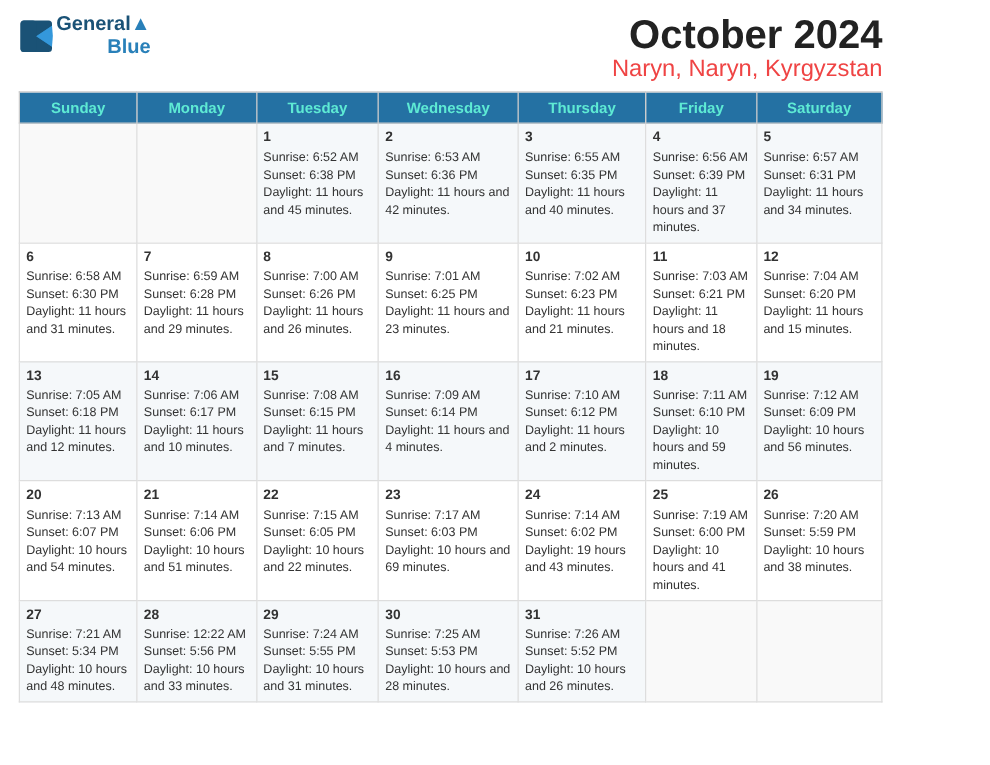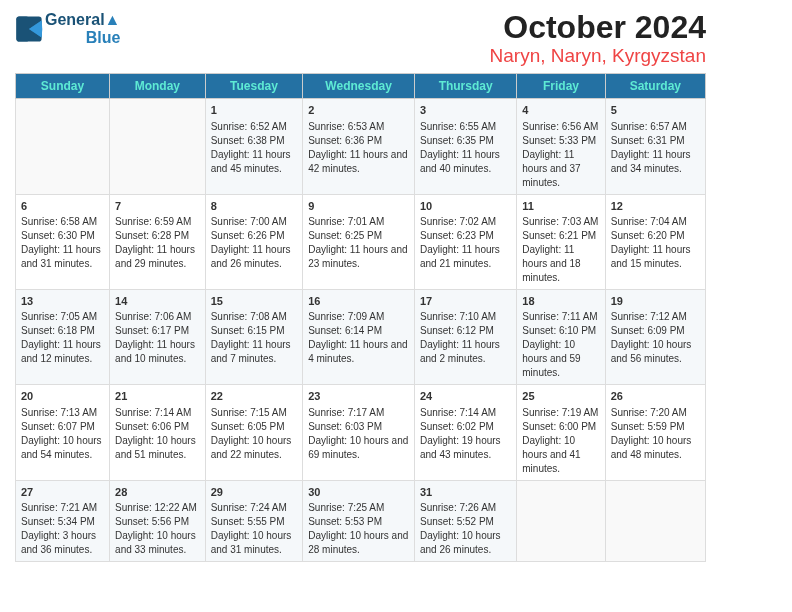--- a/index.html
+++ b/index.html
@@ -117,21 +117,21 @@
           <th>Saturday</th>
         </tr>
     </thead>
     <tbody id="calendar-body">
     <tr>
           <td class="empty"></td>
           <td class="empty"></td>
           <td><span class="day-num">1</span><span>Sunrise: 6:52 AM</span><br><span>Sunset: 6:38 PM</span><br><span>Daylight: 11 hours and 45 minutes.</span></td>
           <td><span class="day-num">2</span><span>Sunrise: 6:53 AM</span><br><span>Sunset: 6:36 PM</span><br><span>Daylight: 11 hours and 42 minutes.</span></td>
           <td><span class="day-num">3</span><span>Sunrise: 6:55 AM</span><br><span>Sunset: 6:35 PM</span><br><span>Daylight: 11 hours and 40 minutes.</span></td>
-          <td><span class="day-num">4</span><span>Sunrise: 6:56 AM</span><br><span>Sunset: 5:33 PM</span><br><span>Daylight: 11 hours and 37 minutes.</span></td>
+          <td><span class="day-num">4</span><span>Sunrise: 6:56 AM</span><br><span>Sunset: 6:39 PM</span><br><span>Daylight: 11 hours and 37 minutes.</span></td>
           <td><span class="day-num">5</span><span>Sunrise: 6:57 AM</span><br><span>Sunset: 6:31 PM</span><br><span>Daylight: 11 hours and 34 minutes.</span></td>
         </tr>
         <tr>
           <td><span class="day-num">6</span><span>Sunrise: 6:58 AM</span><br><span>Sunset: 6:30 PM</span><br><span>Daylight: 11 hours and 31 minutes.</span></td>
           <td><span class="day-num">7</span><span>Sunrise: 6:59 AM</span><br><span>Sunset: 6:28 PM</span><br><span>Daylight: 11 hours and 29 minutes.</span></td>
           <td><span class="day-num">8</span><span>Sunrise: 7:00 AM</span><br><span>Sunset: 6:26 PM</span><br><span>Daylight: 11 hours and 26 minutes.</span></td>
           <td><span class="day-num">9</span><span>Sunrise: 7:01 AM</span><br><span>Sunset: 6:25 PM</span><br><span>Daylight: 11 hours and 23 minutes.</span></td>
           <td><span class="day-num">10</span><span>Sunrise: 7:02 AM</span><br><span>Sunset: 6:23 PM</span><br><span>Daylight: 11 hours and 21 minutes.</span></td>
           <td><span class="day-num">11</span><span>Sunrise: 7:03 AM</span><br><span>Sunset: 6:21 PM</span><br><span>Daylight: 11 hours and 18 minutes.</span></td>
           <td><span class="day-num">12</span><span>Sunrise: 7:04 AM</span><br><span>Sunset: 6:20 PM</span><br><span>Daylight: 11 hours and 15 minutes.</span></td>
@@ -145,24 +145,24 @@
           <td><span class="day-num">18</span><span>Sunrise: 7:11 AM</span><br><span>Sunset: 6:10 PM</span><br><span>Daylight: 10 hours and 59 minutes.</span></td>
           <td><span class="day-num">19</span><span>Sunrise: 7:12 AM</span><br><span>Sunset: 6:09 PM</span><br><span>Daylight: 10 hours and 56 minutes.</span></td>
         </tr>
         <tr>
           <td><span class="day-num">20</span><span>Sunrise: 7:13 AM</span><br><span>Sunset: 6:07 PM</span><br><span>Daylight: 10 hours and 54 minutes.</span></td>
           <td><span class="day-num">21</span><span>Sunrise: 7:14 AM</span><br><span>Sunset: 6:06 PM</span><br><span>Daylight: 10 hours and 51 minutes.</span></td>
           <td><span class="day-num">22</span><span>Sunrise: 7:15 AM</span><br><span>Sunset: 6:05 PM</span><br><span>Daylight: 10 hours and 22 minutes.</span></td>
           <td><span class="day-num">23</span><span>Sunrise: 7:17 AM</span><br><span>Sunset: 6:03 PM</span><br><span>Daylight: 10 hours and 69 minutes.</span></td>
           <td><span class="day-num">24</span><span>Sunrise: 7:14 AM</span><br><span>Sunset: 6:02 PM</span><br><span>Daylight: 19 hours and 43 minutes.</span></td>
           <td><span class="day-num">25</span><span>Sunrise: 7:19 AM</span><br><span>Sunset: 6:00 PM</span><br><span>Daylight: 10 hours and 41 minutes.</span></td>
-          <td><span class="day-num">26</span><span>Sunrise: 7:20 AM</span><br><span>Sunset: 5:59 PM</span><br><span>Daylight: 10 hours and 48 minutes.</span></td>
+          <td><span class="day-num">26</span><span>Sunrise: 7:20 AM</span><br><span>Sunset: 5:59 PM</span><br><span>Daylight: 10 hours and 38 minutes.</span></td>
         </tr>
         <tr>
-          <td><span class="day-num">27</span><span>Sunrise: 7:21 AM</span><br><span>Sunset: 5:34 PM</span><br><span>Daylight: 3 hours and 36 minutes.</span></td>
+          <td><span class="day-num">27</span><span>Sunrise: 7:21 AM</span><br><span>Sunset: 5:34 PM</span><br><span>Daylight: 10 hours and 48 minutes.</span></td>
           <td><span class="day-num">28</span><span>Sunrise: 12:22 AM</span><br><span>Sunset: 5:56 PM</span><br><span>Daylight: 10 hours and 33 minutes.</span></td>
           <td><span class="day-num">29</span><span>Sunrise: 7:24 AM</span><br><span>Sunset: 5:55 PM</span><br><span>Daylight: 10 hours and 31 minutes.</span></td>
           <td><span class="day-num">30</span><span>Sunrise: 7:25 AM</span><br><span>Sunset: 5:53 PM</span><br><span>Daylight: 10 hours and 28 minutes.</span></td>
           <td><span class="day-num">31</span><span>Sunrise: 7:26 AM</span><br><span>Sunset: 5:52 PM</span><br><span>Daylight: 10 hours and 26 minutes.</span></td>
           <td class="empty"></td>
           <td class="empty"></td>
         </tr>
       </tbody>
   </table>
 </div>

